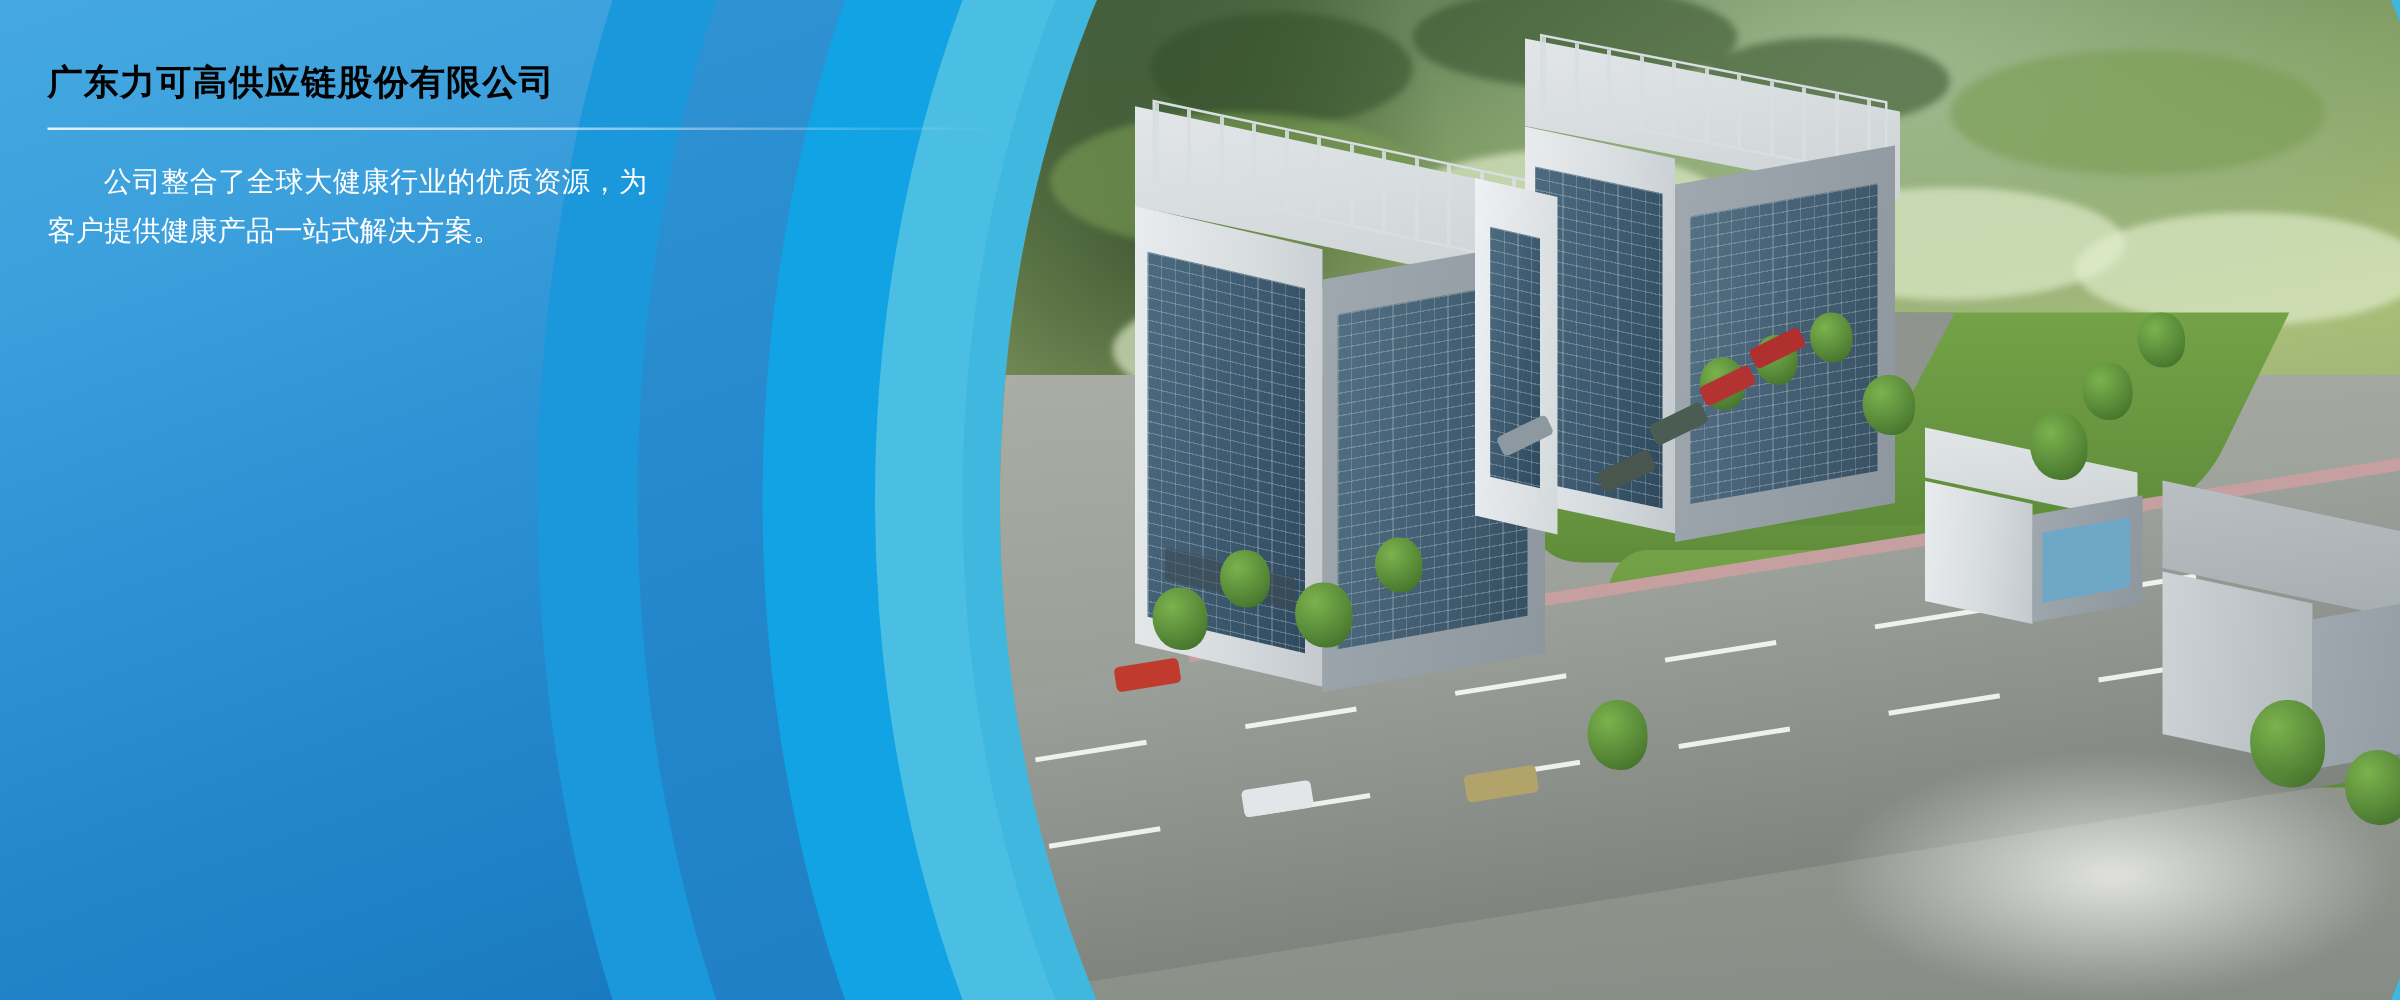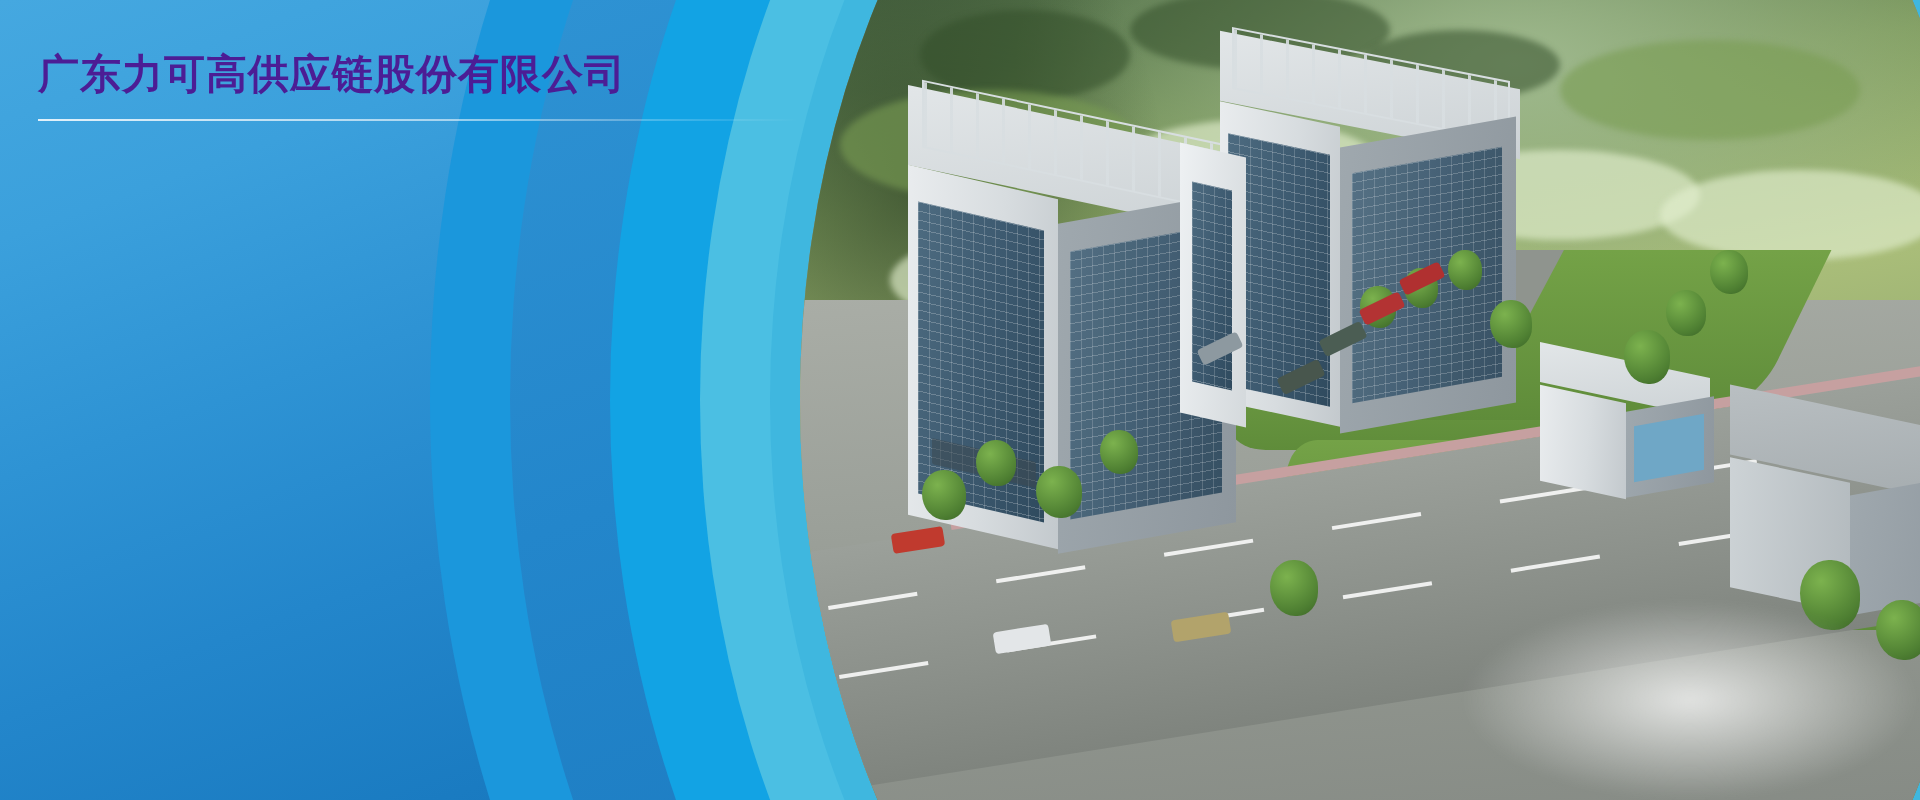--- a/index.html
+++ b/index.html
@@ -221,22 +221,22 @@
 
   
   .content {
     position: absolute;
     left: 0; top: 0;
     width: 560px;
     padding: 48px 0 0 38px;
     box-sizing: border-box;
   }
   .title {
-    color: #4c1d95;
-    font-size: 41px;
+    color: #000000;
+    font-size: 28px;
     font-weight: bold;
     letter-spacing: 1px;
     line-height: 1.3;
     margin: 0;
     white-space: nowrap;
   }
   .divider {
     margin-top: 18px;
     width: 1880px;
     height: 2px;
@@ -376,16 +376,17 @@
       <div class="car" style="left:372px;top:616px;width:58px;height:22px;background:#b2a36b;transform:rotate(-9deg);"></div>
 
       <div class="fog"></div>
     </div>
   </div>
 
   <div class="content">
     <h1 class="title">广东力可高供应链股份有限公司</h1>
     <div class="divider"></div>
     <div class="body-text">
+      <p>公司整合了全球大健康行业的优质资源，为客户提供健康产品一站式解决方案。</p>
     </div>
   </div>
 
 </div>
 
 </body></html>

